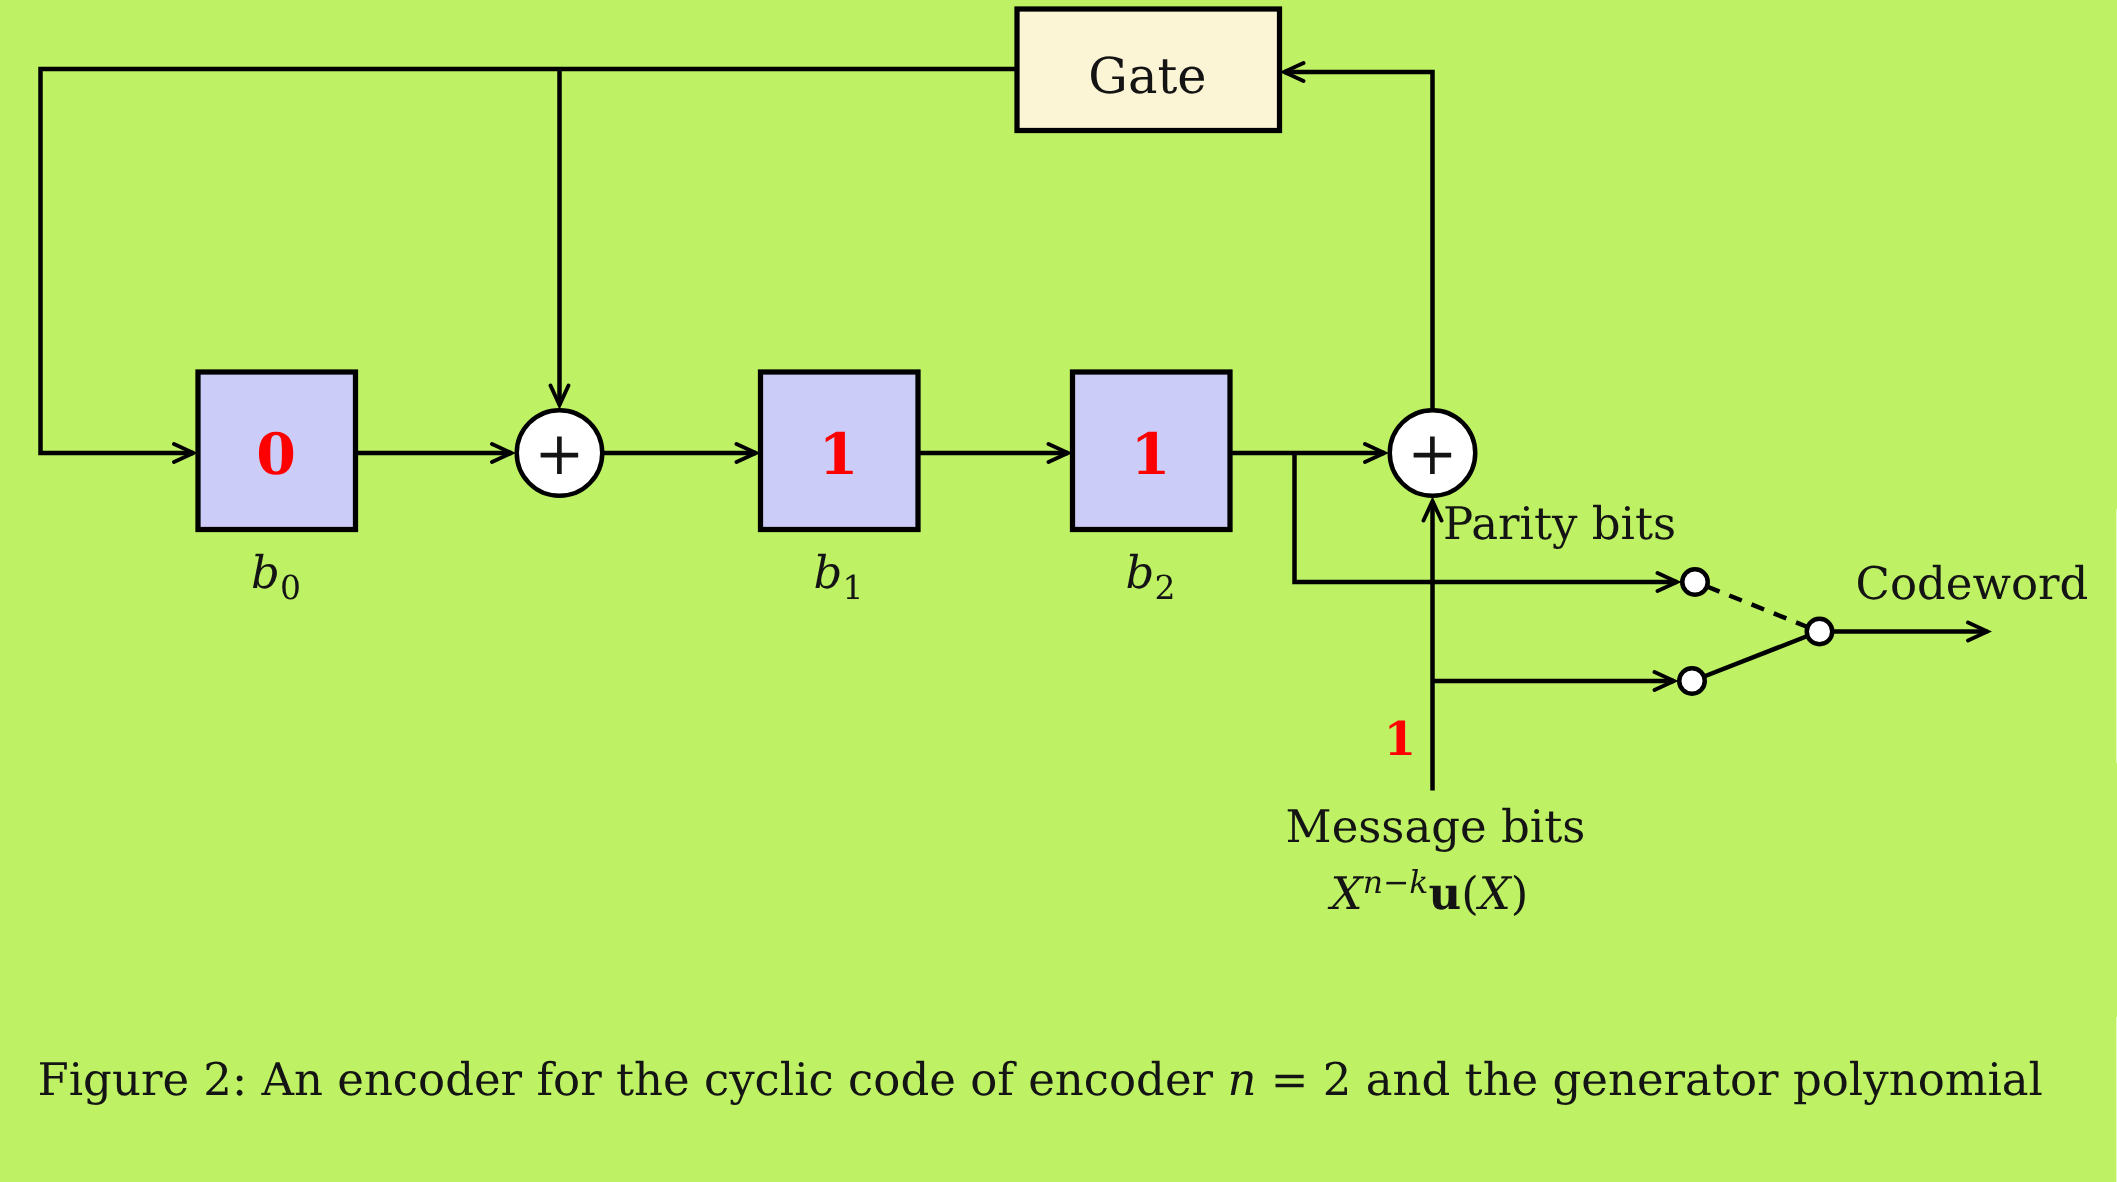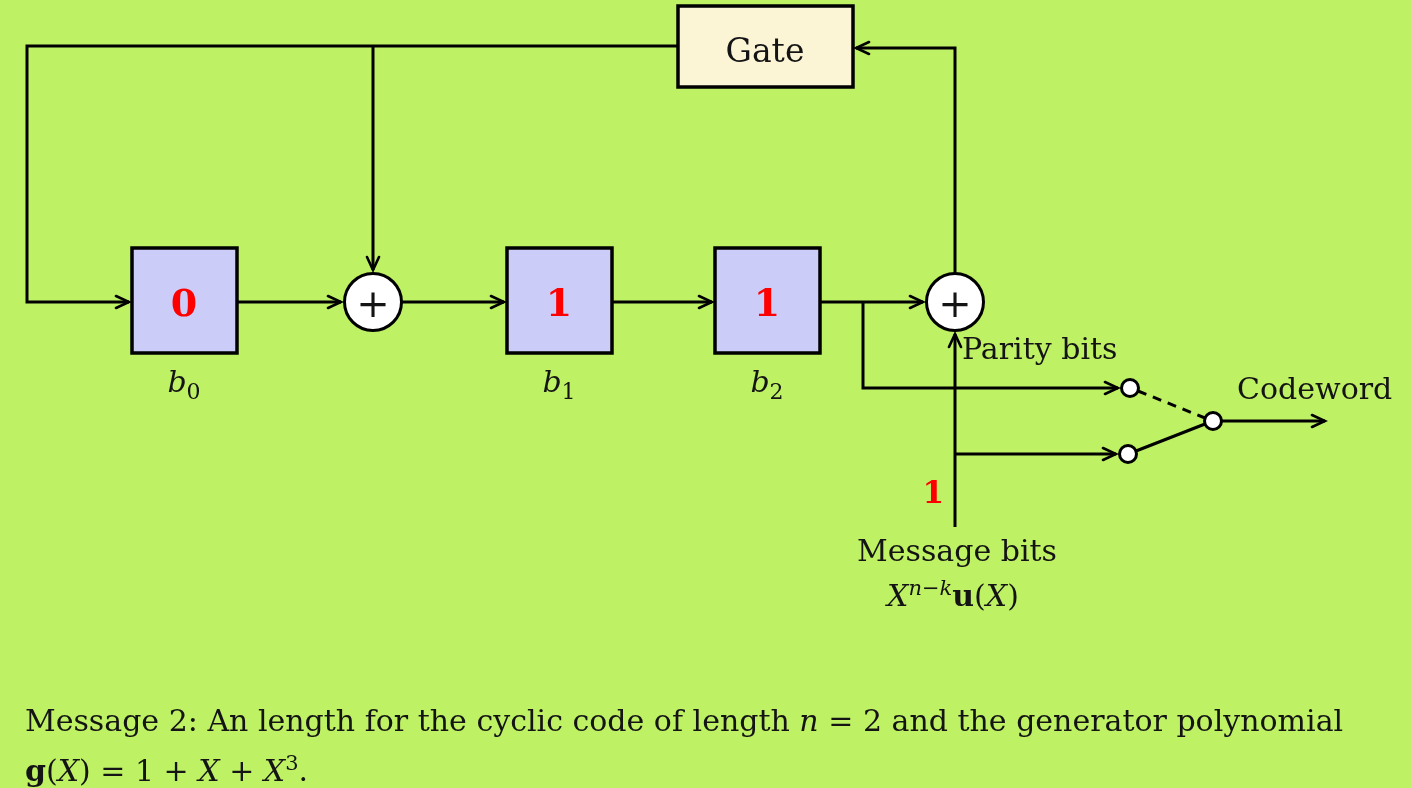--- a/index.html
+++ b/index.html
@@ -71,21 +71,20 @@
     <text x="955" y="303" font-size="40" text-anchor="middle" dominant-baseline="central">+</text>
 
     <text x="962" y="359" font-size="30">Parity bits</text>
     <text x="1237" y="399" font-size="30">Codeword</text>
     <text x="944" y="503" font-size="31" text-anchor="end" class="bd red">1</text>
     <text x="957" y="561" font-size="30" text-anchor="middle">Message bits</text>
     <text x="953" y="606" font-size="30" text-anchor="middle"><tspan class="it">X</tspan><tspan class="it" font-size="21" dy="-11">n−k</tspan><tspan class="bd" font-size="30" dy="11">u</tspan><tspan>(</tspan><tspan class="it">X</tspan><tspan>)</tspan></text>
   </svg>
 
   <div class="caption">
-    <span>Message 2:</span>
-    <span>An length for the cyclic code of length</span>
+    <span>Figure 2:</span>
+    <span>An encoder for the cyclic code of encoder</span>
     <i>n</i>
     <span>= 2 and the generator polynomial</span>
     <br>
-    <span><b>g</b><span>(</span><i>X</i><span>) = 1 + </span><i>X</i><span> + </span><i>X</i><sup>3</sup><span>.</span></span>
   </div>
 
 </div>
 
 </body></html>

